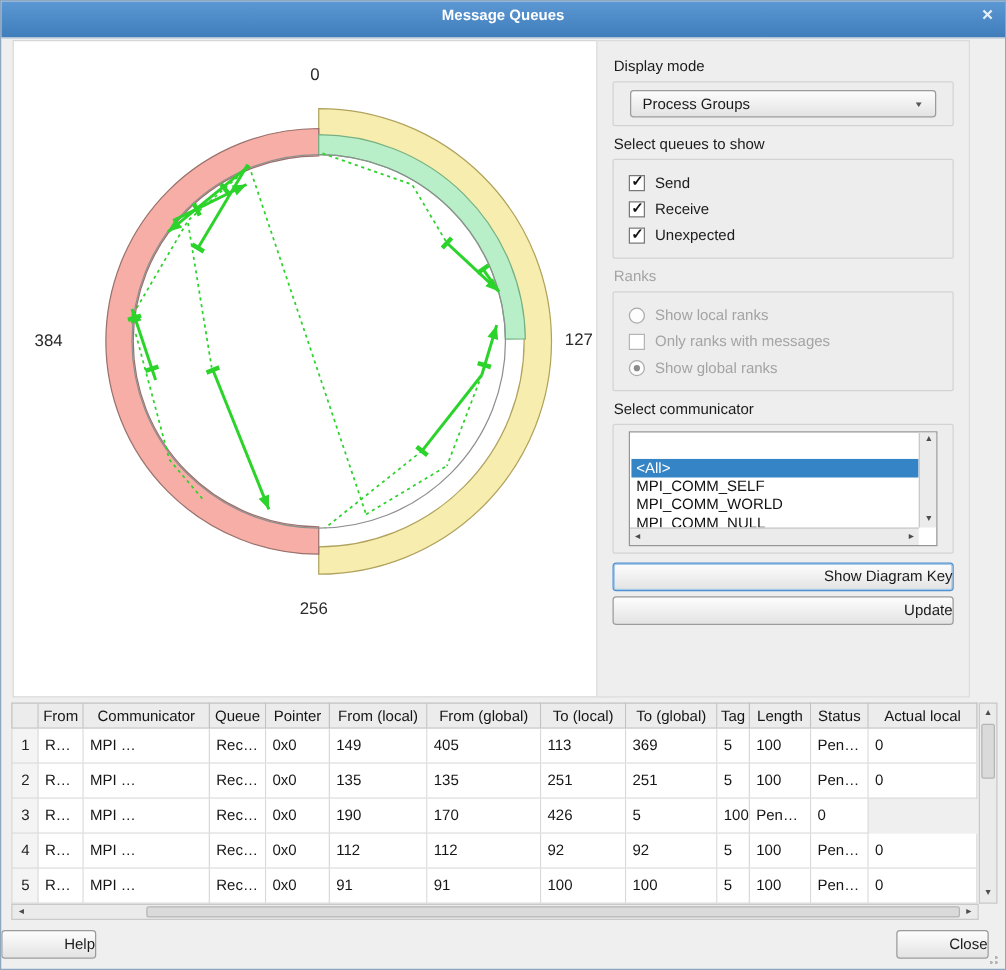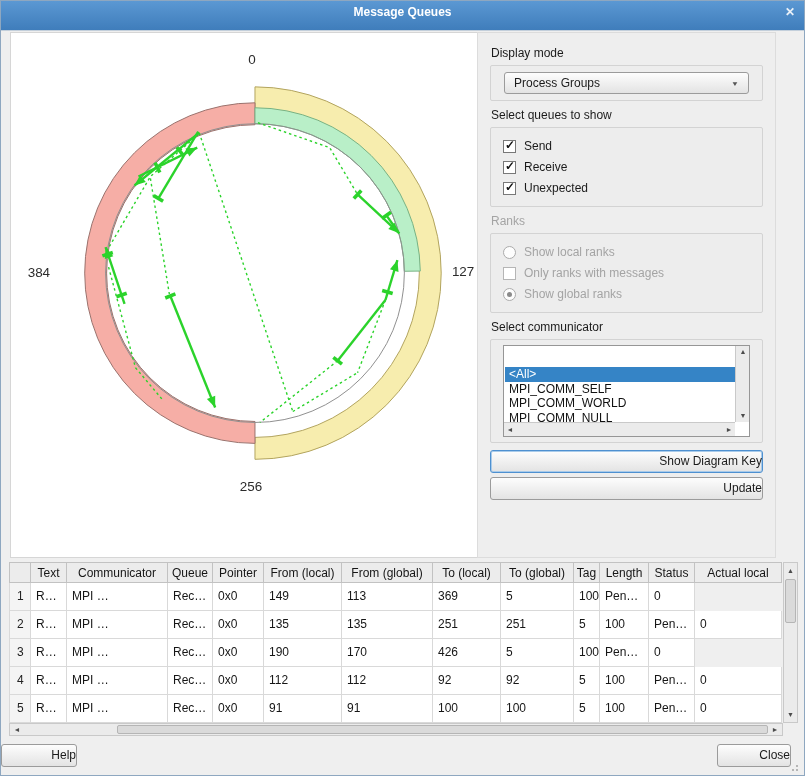--- a/index.html
+++ b/index.html
@@ -240,41 +240,42 @@
       </div>
     </div>
 
     <div class="btn wide focused">Show Diagram Key</div>
     <div class="btn wide">Update</div>
   </div>
 
   <div class="mqtable">
     <div class="t-grid t-head" id="table-head">
         <div class="t-cell"></div>
-        <div class="t-cell">Text</div>
+        <div class="t-cell">From</div>
         <div class="t-cell">Communicator</div>
         <div class="t-cell">Queue</div>
         <div class="t-cell">Pointer</div>
         <div class="t-cell">From (local)</div>
         <div class="t-cell">From (global)</div>
         <div class="t-cell">To (local)</div>
         <div class="t-cell">To (global)</div>
         <div class="t-cell">Tag</div>
         <div class="t-cell">Length</div>
         <div class="t-cell">Status</div>
         <div class="t-cell">Actual local</div>
       </div>
     <div id="table-rows">
         <div class="t-grid t-row">
           <div class="t-cell num">1</div>
           <div class="t-cell">R…</div>
           <div class="t-cell">MPI …</div>
           <div class="t-cell">Rec…</div>
           <div class="t-cell">0x0</div>
           <div class="t-cell">149</div>
+          <div class="t-cell">405</div>
           <div class="t-cell">113</div>
           <div class="t-cell">369</div>
           <div class="t-cell">5</div>
           <div class="t-cell">100</div>
           <div class="t-cell">Pen…</div>
           <div class="t-cell">0</div>
         </div>
         <div class="t-grid t-row">
           <div class="t-cell num">2</div>
           <div class="t-cell">R…</div>

